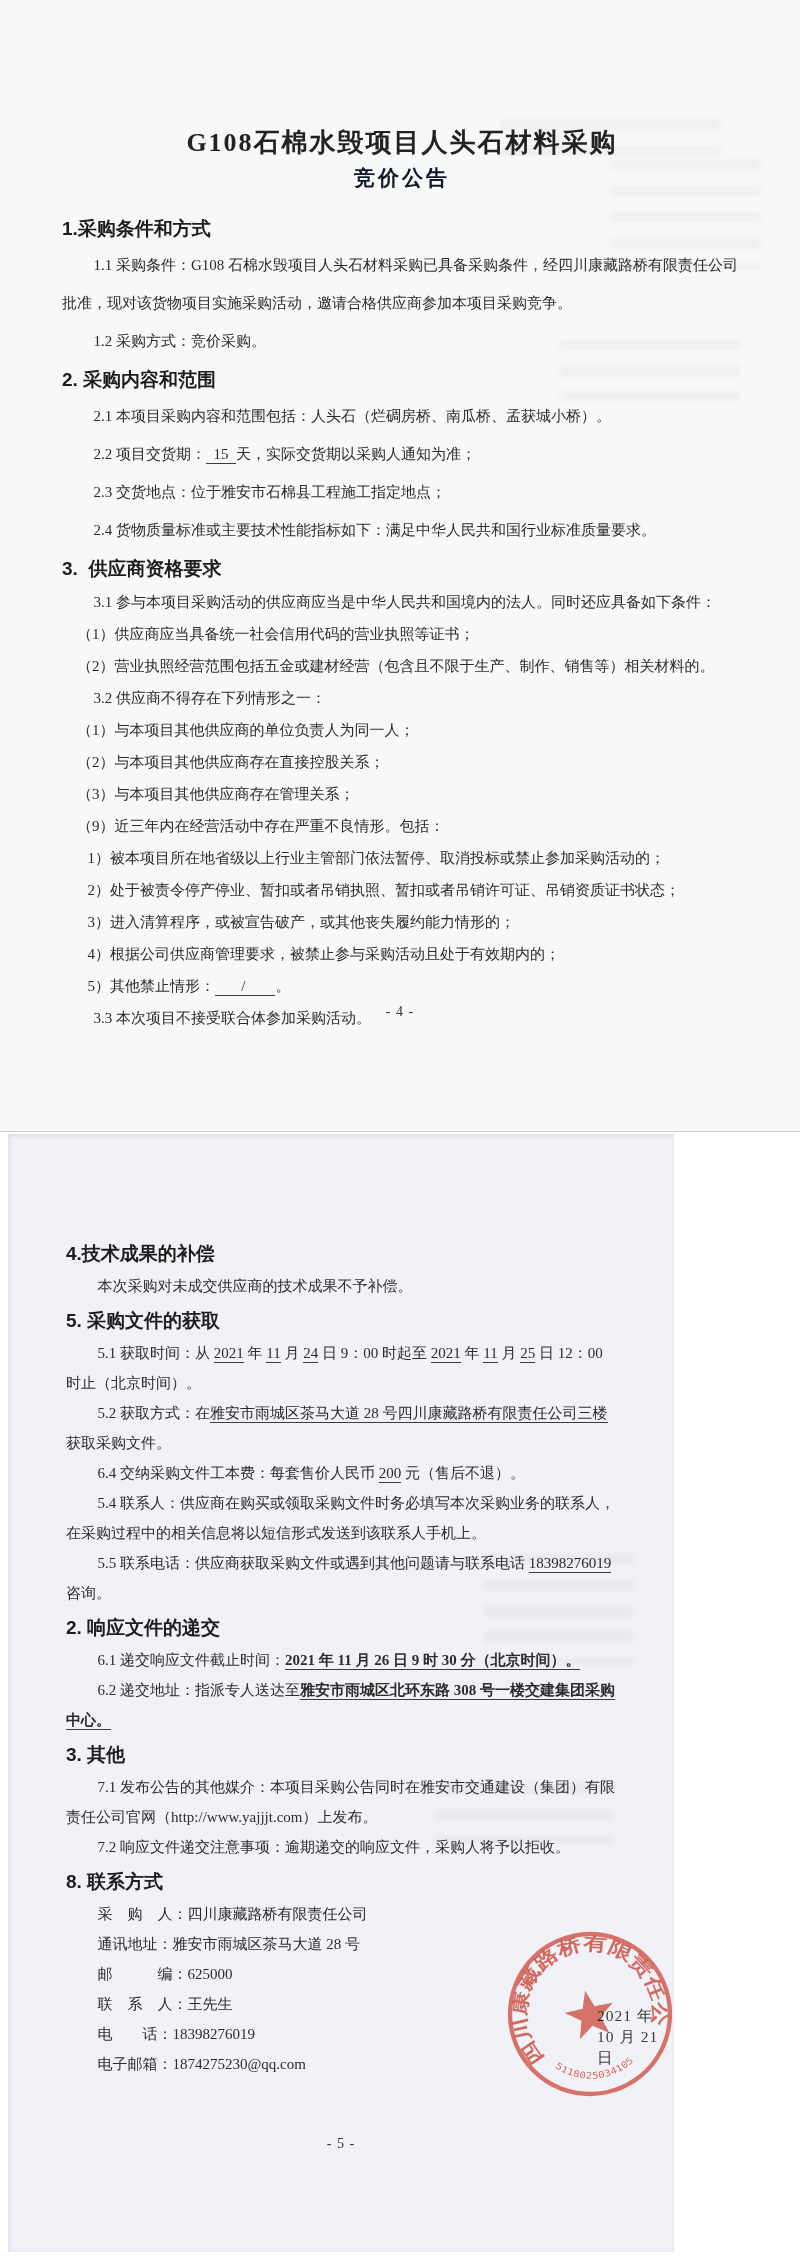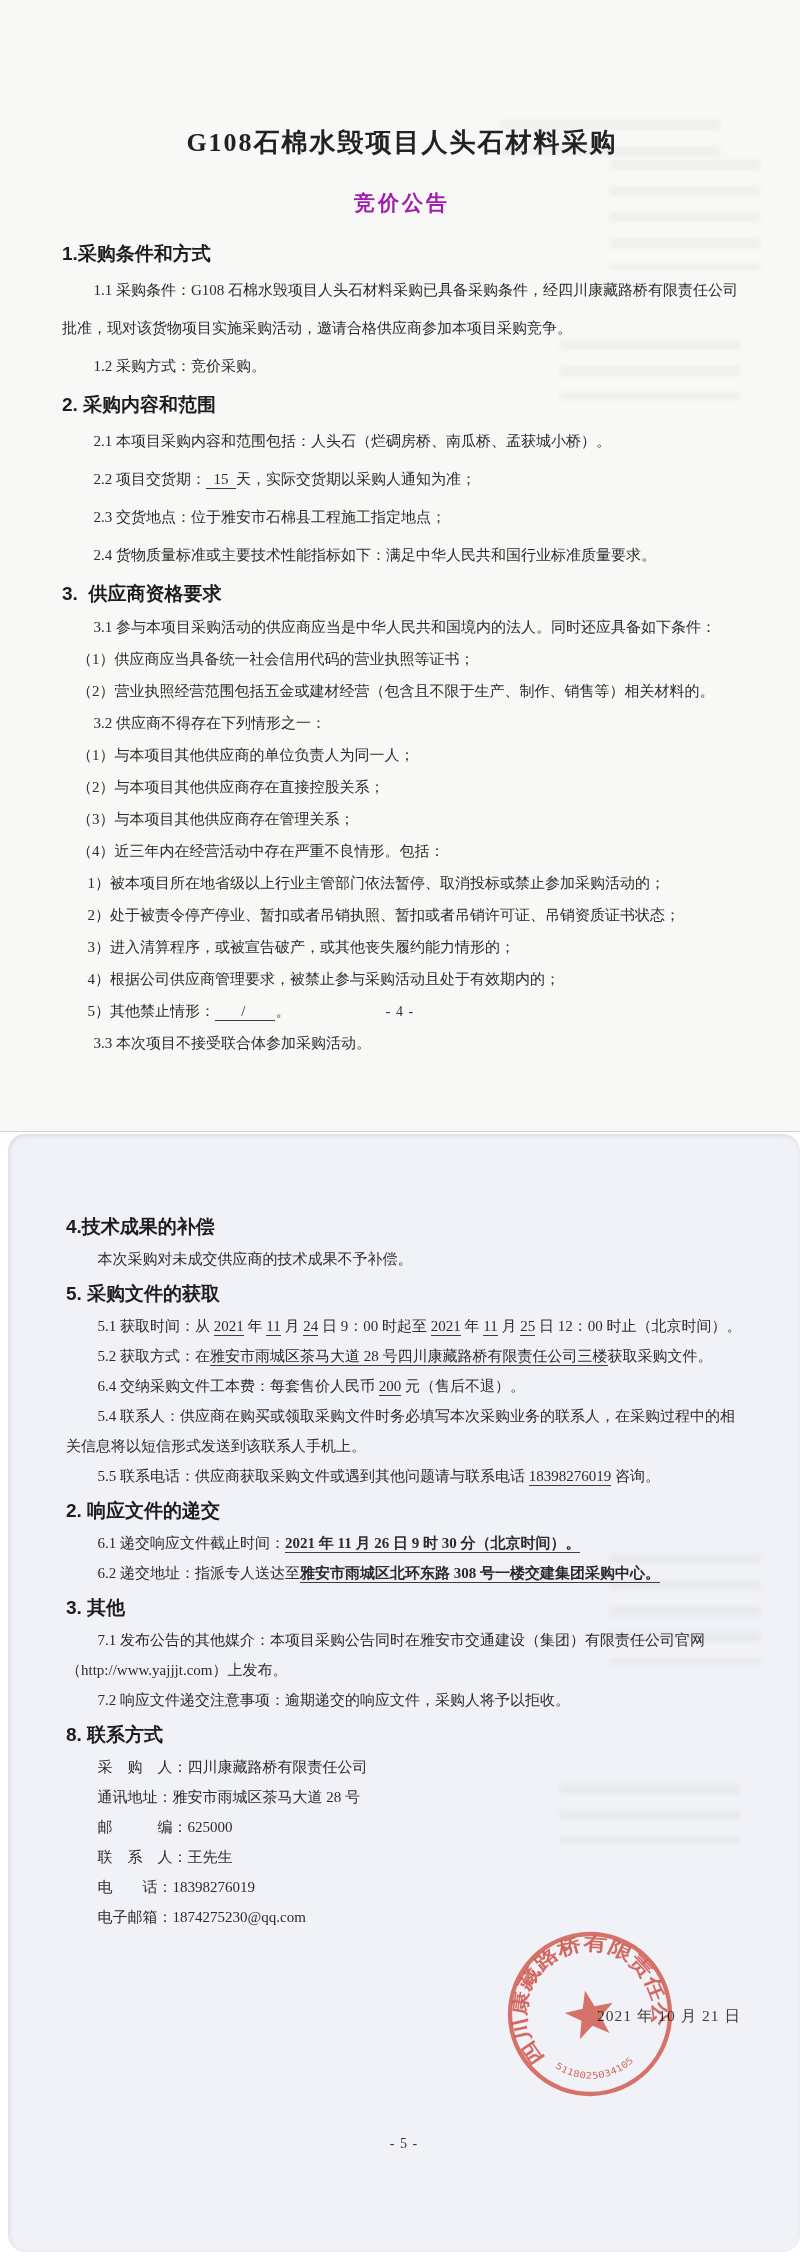--- a/index.html
+++ b/index.html
@@ -11,40 +11,39 @@
     -webkit-font-smoothing:antialiased;
   }
   .page{position:relative;box-sizing:border-box;overflow:hidden;}
   .page1{
     width:800px;height:1132px;
     background:#f8f8f6;
     border-bottom:1px solid #cfcfcf;
     padding:0 58px 0 62px;
   }
   .page2{
-    width:792px;height:1118px;
+    width:666px;height:1118px;
     margin-left:8px;margin-top:2px;
     background:#f1f2f7;
     box-shadow:inset 0 3px 4px rgba(0,0,0,0.06), inset 3px 0 4px rgba(0,0,0,0.04);
-    padding:80px 54px 0 58px;
-    border-radius:17px;
+    padding:107px 54px 0 58px;
   }
   .doc-title{
     text-align:center;
     font-size:26px;font-weight:bold;
     letter-spacing:2px;
     margin-top:126px;line-height:34px;
     color:#222;
   }
   .doc-subtitle{
     text-align:center;
     font-size:21px;font-weight:bold;
     letter-spacing:3px;
-    margin-top:29px;line-height:28px;
-    color:#a21caf;
+    margin-top:4px;line-height:28px;
+    color:#0f172a;
   }
   .sec{
     font-family:Liberation Sans, sans-serif;
     font-size:19px;font-weight:bold;color:#1d1d1d;
     line-height:26px;margin:7px 0 4px 0;
   }
   .sec.first{margin-top:24px;}
   .p{font-size:15px;margin:0;color:#2b2b2b;}
   .lh38{line-height:38px;}
   .lh32{line-height:32px;}
@@ -107,21 +106,21 @@
   <p class="p lh38 ti2"><span>2.4 货物质量标准或主要技术性能指标如下：满足中华人民共和国行业标准质量要求。</span></p>
 
   <div class="sec">3.&nbsp;&nbsp;供应商资格要求</div>
   <p class="p lh32 ti2"><span>3.1 参与本项目采购活动的供应商应当是中华人民共和国境内的法人。同时还应具备如下条件：</span></p>
   <p class="p lh32 ti1"><span>（1）供应商应当具备统一社会信用代码的营业执照等证书；</span></p>
   <p class="p lh32 ti1"><span>（2）营业执照经营范围包括五金或建材经营（包含且不限于生产、制作、销售等）相关材料的。</span></p>
   <p class="p lh32 ti2"><span>3.2 供应商不得存在下列情形之一：</span></p>
   <p class="p lh32 ti1"><span>（1）与本项目其他供应商的单位负责人为同一人；</span></p>
   <p class="p lh32 ti1"><span>（2）与本项目其他供应商存在直接控股关系；</span></p>
   <p class="p lh32 ti1"><span>（3）与本项目其他供应商存在管理关系；</span></p>
-  <p class="p lh32 ti1"><span>（4）近三年内在经营活动中存在严重不良情形。包括：</span></p>
+  <p class="p lh32 ti1"><span>（9）近三年内在经营活动中存在严重不良情形。包括：</span></p>
   <p class="p lh32 ti17"><span>1）被本项目所在地省级以上行业主管部门依法暂停、取消投标或禁止参加采购活动的；</span></p>
   <p class="p lh32 ti17"><span>2）处于被责令停产停业、暂扣或者吊销执照、暂扣或者吊销许可证、吊销资质证书状态；</span></p>
   <p class="p lh32 ti17"><span>3）进入清算程序，或被宣告破产，或其他丧失履约能力情形的；</span></p>
   <p class="p lh32 ti17"><span>4）根据公司供应商管理要求，被禁止参与采购活动且处于有效期内的；</span></p>
   <p class="p lh32 ti17"><span>5）其他禁止情形：</span><span class="u">&nbsp;&nbsp;&nbsp;&nbsp;&nbsp;&nbsp;&nbsp;/&nbsp;&nbsp;&nbsp;&nbsp;&nbsp;&nbsp;&nbsp;&nbsp;</span><span>。</span></p>
   <p class="p lh32 ti2"><span>3.3 本次项目不接受联合体参加采购活动。</span></p>
 
   <div class="pageno">- 4 -</div>
 </div>
 

